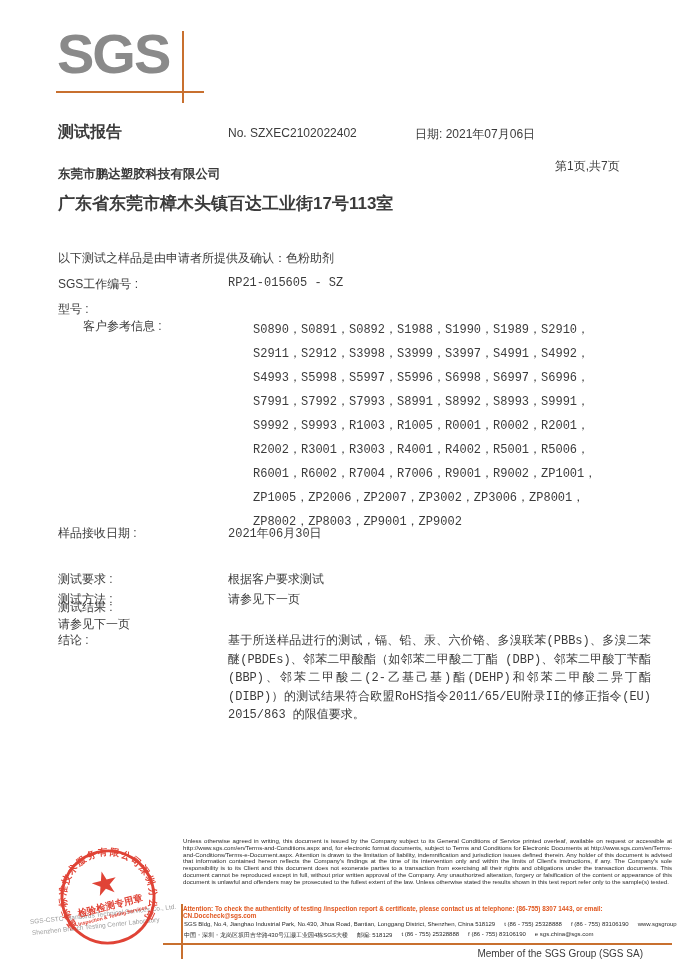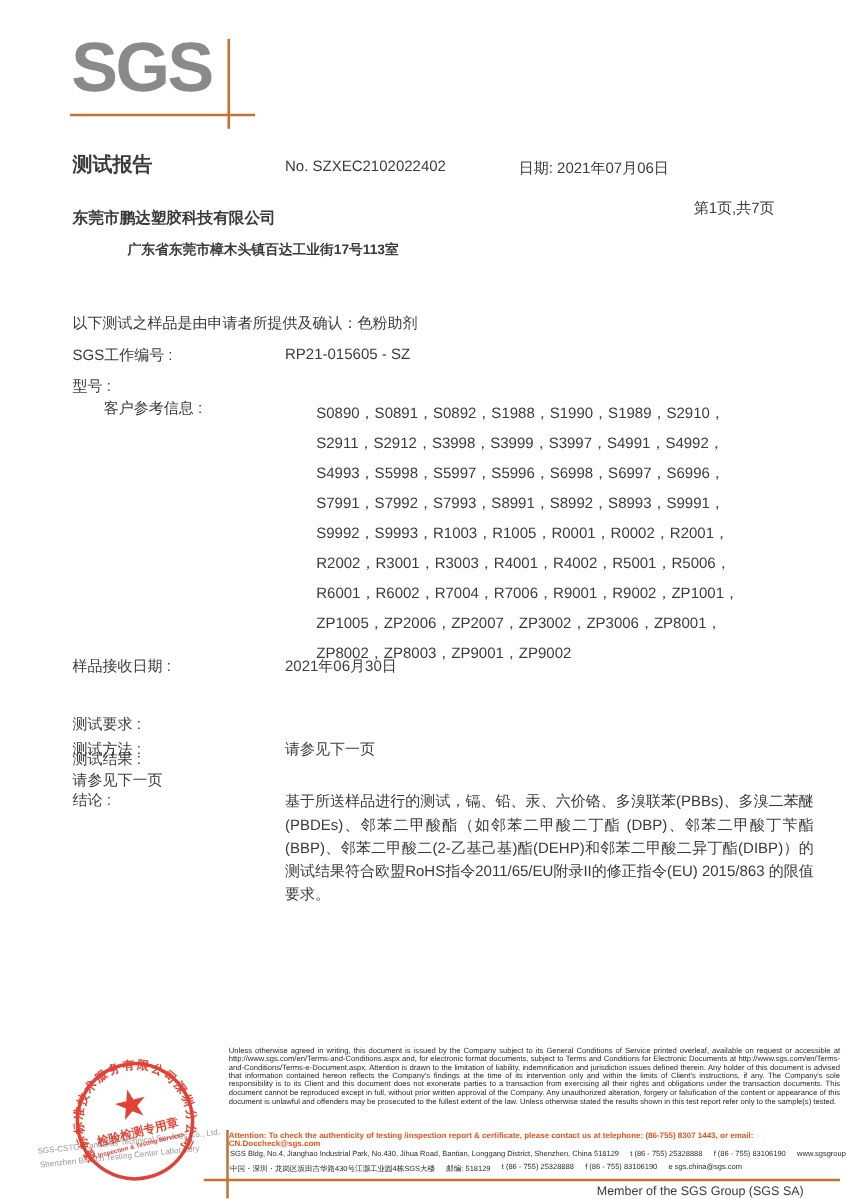--- a/index.html
+++ b/index.html
@@ -14,27 +14,27 @@
   }
   .logo-hline{position:absolute;left:56px;top:91px;width:148px;height:2px;background:#c8702f;}
   .logo-vline{position:absolute;left:182px;top:31px;width:2px;height:72px;background:#c8702f;}
   
   .doc-title{position:absolute;left:58px;top:122px;font-size:16px;font-weight:bold;color:#3b3b3b;}
   .report-no{position:absolute;left:228px;top:126px;font-size:12px;}
   .report-date{position:absolute;left:415px;top:126px;font-size:12px;}
   .report-page{position:absolute;left:555px;top:126px;font-size:12px;margin-top:32px;}
   
   .company-name{position:absolute;left:58px;top:166px;font-size:12.5px;font-weight:bold;}
-  .company-address{position:absolute;left:58px;top:192px;font-size:11px;font-weight:bold;margin-left:44px;}
+  .company-address{position:absolute;left:58px;top:192px;font-size:17px;font-weight:bold;}
   
   .intro-line{position:absolute;left:58px;top:250px;font-size:12px;}
   
   .frow{position:absolute;left:58px;right:26px;display:flex;font-size:12px;}
   .flabel{flex:none;width:170px;}
-  .fvalue{flex:1;}
+  .fvalue{flex:1;font-family:Liberation Mono, monospace;}
   .pre{white-space:pre-line;}
   .row-work{top:276px;justify-content:space-between;}
   .row-model{top:301px;}
   .row-ref{top:318px;margin-left:25px;}
   .row-ref .fvalue{line-height:24px;}
   .row-received{top:525px;}
   .row-period{top:550px;}
   .row-request{top:571px;}
   .row-method{top:591px;}
   .row-result{top:599px;flex-direction:column;}
@@ -99,20 +99,21 @@
 R6001，R6002，R7004，R7006，R9001，R9002，ZP1001，
 ZP1005，ZP2006，ZP2007，ZP3002，ZP3006，ZP8001，
 ZP8002，ZP8003，ZP9001，ZP9002</span>
   </div>
   <div class="frow row-received">
     <span class="flabel">样品接收日期 :</span>
     <span class="fvalue">2021年06月30日</span>
   </div>
   <div class="frow row-request">
     <span class="flabel">测试要求 :</span>
+    <span class="fvalue">根据客户要求测试</span>
   </div>
   <div class="frow row-method">
     <span class="flabel">测试方法 :</span>
     <span class="fvalue">请参见下一页</span>
   </div>
   <div class="frow row-result">
     <span class="flabel">测试结果 :</span>
     <span class="fvalue">请参见下一页</span>
   </div>
   <div class="frow row-conclusion">

